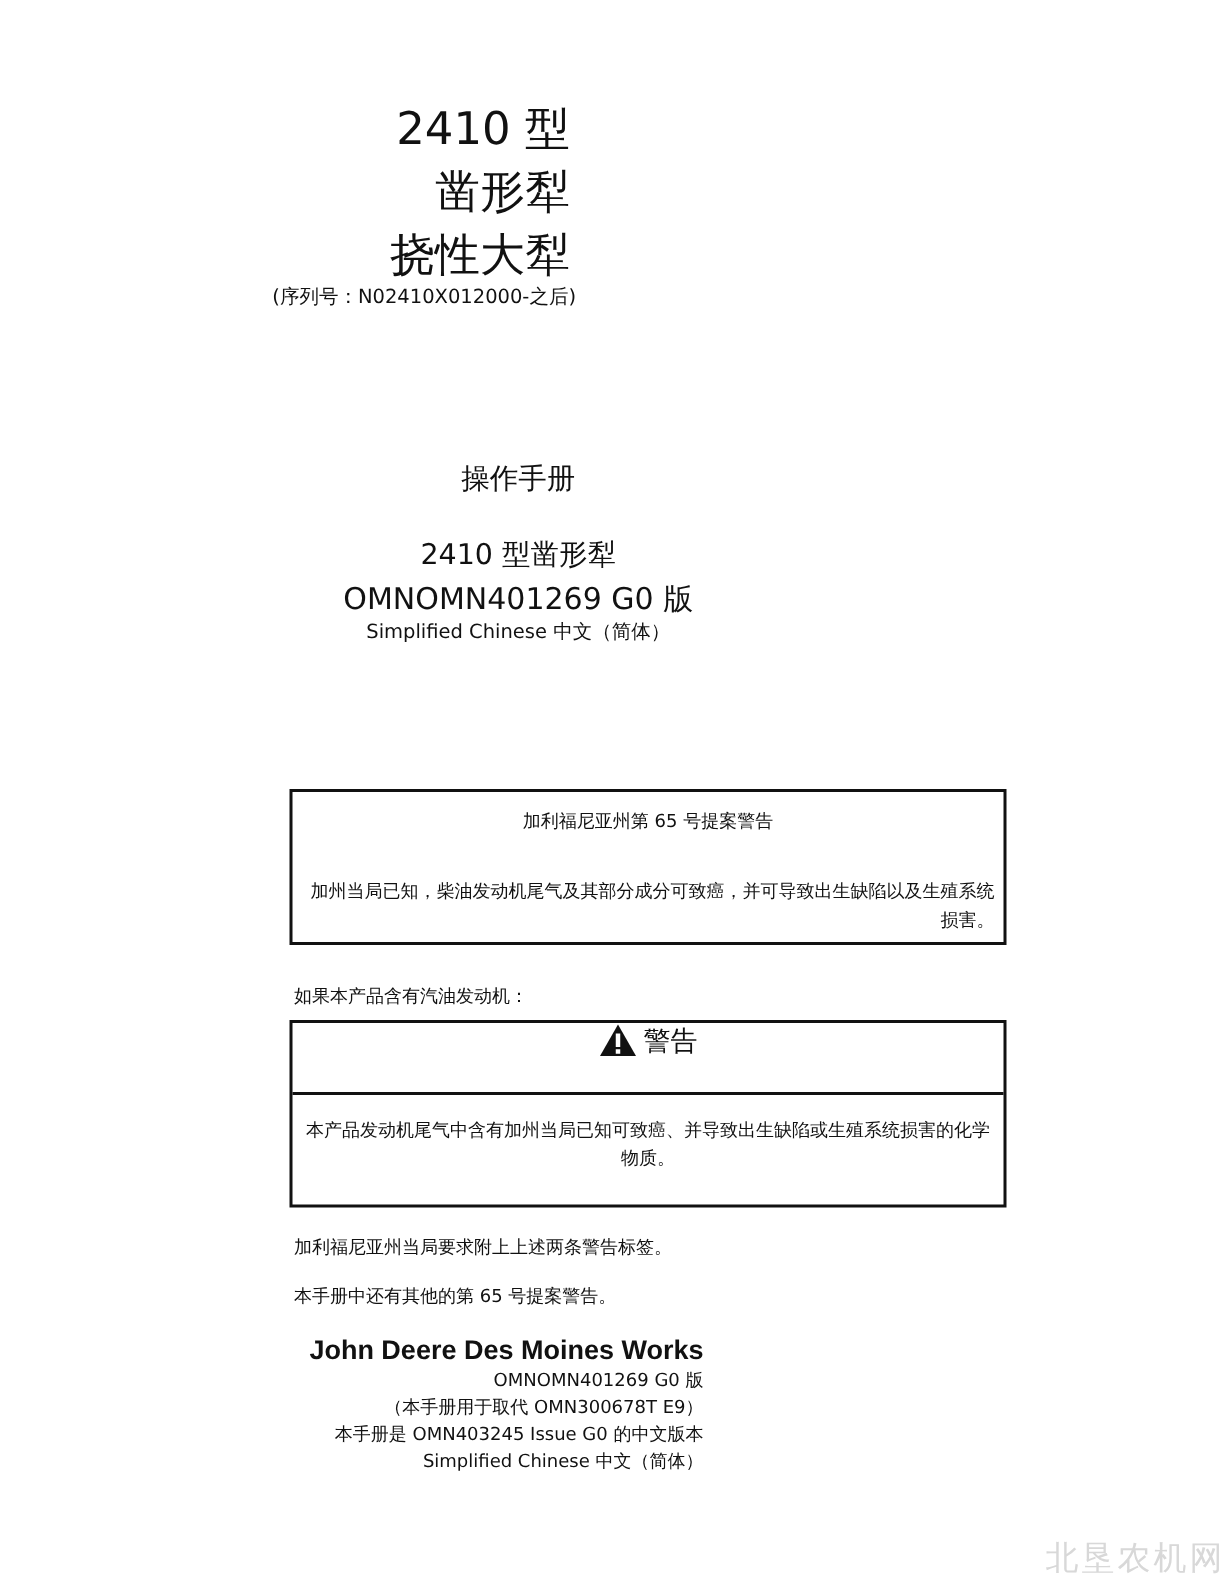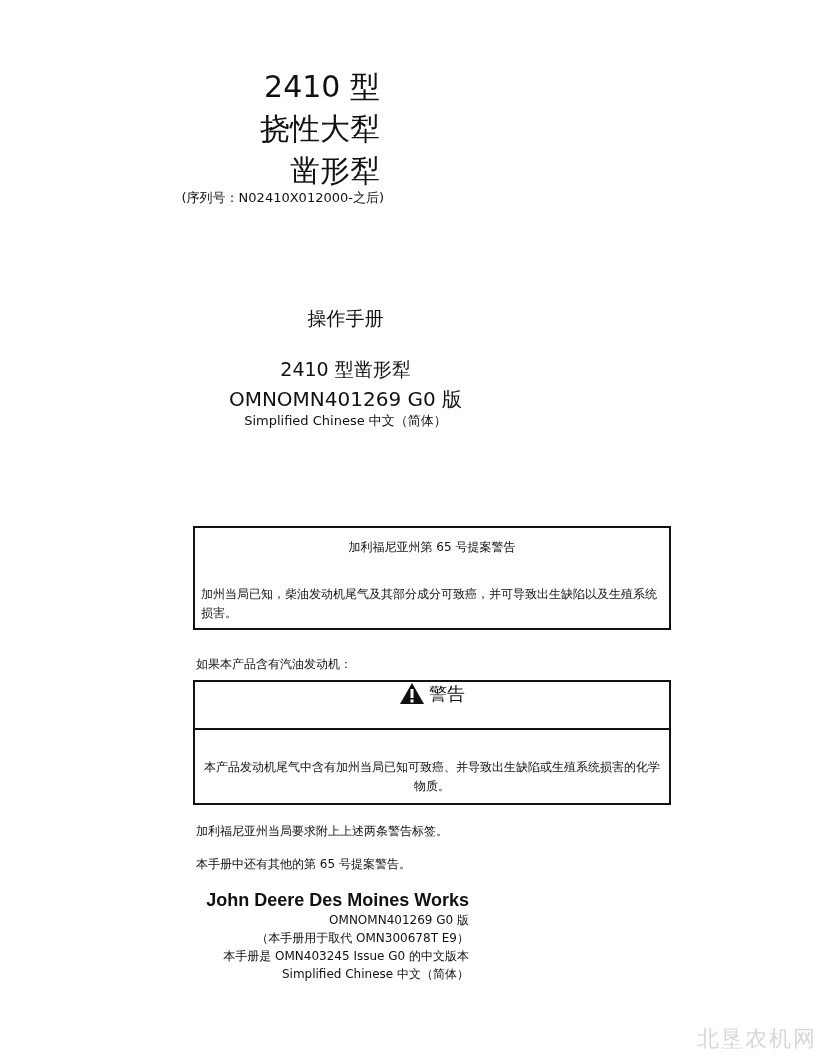--- a/index.html
+++ b/index.html
@@ -9,40 +9,40 @@
   .t-big{font-size:30px;line-height:42px;font-family:"DejaVu Sans",sans-serif;white-space:nowrap;}
   .serial{position:absolute;right:433px;top:189px;font-size:13px;white-space:nowrap;}
   .center-col{left:0;width:691px;text-align:center;}
   .manual{top:306px;font-size:19px;}
   .model{top:357px;font-size:19px;}
   .code{top:386px;font-size:20px;}
   .lang{top:412px;font-size:13px;}
   .box{position:absolute;left:193px;width:478px;border:2px solid #111;box-sizing:border-box;}
   .box1{top:526px;height:104px;}
   .box1 .head{text-align:center;font-size:12px;margin-top:11px;}
-  .box1 .body{text-align:left;font-size:12px;line-height:19px;margin-top:29px;padding:0 6px;}
+  .box1 .body{text-align:right;font-size:12px;line-height:19px;margin-top:29px;padding:0 6px;}
   .pre2{left:196px;top:656px;font-size:12px;}
   .box2{top:680px;height:125px;}
   .box2 .head{height:46px;border-bottom:2px solid #111;display:flex;justify-content:center;font-size:18px;gap:4px;}
-  .box2 .body{text-align:center;font-size:12px;line-height:19px;margin-top:28px;padding:0 6px;}
+  .box2 .body{text-align:center;font-size:12px;line-height:19px;margin-top:14px;padding:0 6px;}
   .note1{left:196px;top:823px;font-size:12px;}
   .note2{left:196px;top:856px;font-size:12px;}
   .footer{right:348px;top:889px;text-align:right;}
   .company{font-family:"Liberation Sans",sans-serif;font-weight:bold;font-size:18px;line-height:22px;}
   .fline{font-size:12px;line-height:18px;white-space:nowrap;}
   .fsmall{font-size:10px;line-height:14px;}
   .watermark{right:0;top:1024px;font-size:22px;color:#d8d8d8;letter-spacing:2px;}
 </style>
 </head>
 <body>
 
 <div class="abs title-block">
   <div class="t-big">2410 型</div>
+  <div class="t-big">凿形犁</div>
   <div class="t-big">挠性大犁</div>
-  <div class="t-big">凿形犁</div>
 </div>
 <div class="serial">(序列号：N02410X012000-之后)</div>
 
 <div class="abs center-col manual">操作手册</div>
 <div class="abs center-col model">2410 型凿形犁</div>
 <div class="abs center-col code">OMNOMN401269 G0 版</div>
 <div class="abs center-col lang">Simplified Chinese  中文（简体）</div>
 
 <div class="box box1">
   <div class="head">加利福尼亚州第 65 号提案警告</div>

